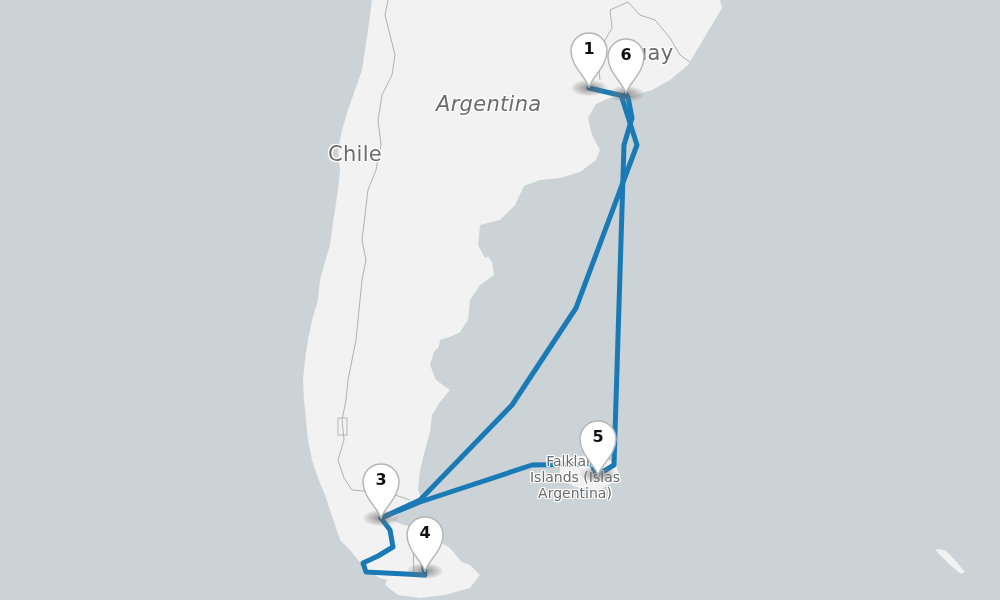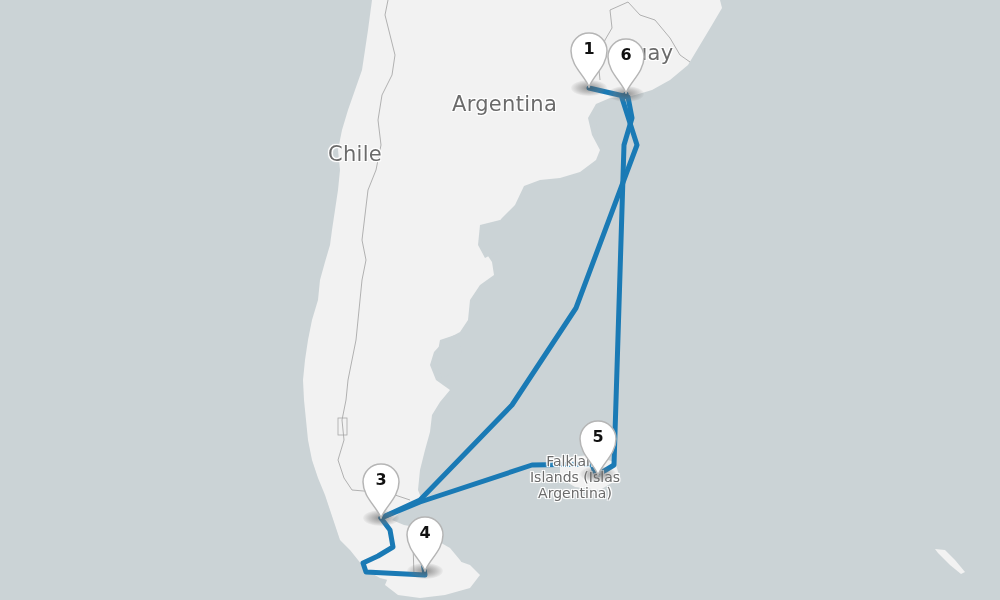--- a/index.html
+++ b/index.html
@@ -43,21 +43,21 @@
 
     <path fill="none" stroke="#a9a9a9" stroke-width="0.9" d="M388,0 L385,15 L390,35 L395,55 L392,75 L382,95 L378,120 L381,145 L376,170 L368,190 L365,215 L362,240 L366,260 L362,280 L360,300 L358,320 L356,340 L352,360 L348,380 L346,400 L342,420 L344,440 L338,460 L344,478 L352,490 L375,492 L395,495 L410,500"></path>
     <path fill="none" stroke="#a9a9a9" stroke-width="0.9" d="M600,80 L598,60 L605,40 L612,28 L610,10 L628,2 L640,15 L655,20 L670,38 L680,55 L690,62"></path>
     <path fill="none" stroke="#a9a9a9" stroke-width="0.9" d="M412,525 L413,545 L414,575"></path>
     <rect x="338" y="418" width="9" height="17" fill="none" stroke="#a9a9a9" stroke-width="0.8"></rect>
 
     <polyline fill="none" stroke="#1a7ab5" stroke-width="5" stroke-linejoin="round" stroke-linecap="round" points="589,88 628,97 632,118 624,145 614,465 596,476 592,464 532,465 420,502 381,518 390,530 393,547 378,556 363,563 366,572 425,575 423,562"></polyline>
     <polyline fill="none" stroke="#1a7ab5" stroke-width="5" stroke-linejoin="round" stroke-linecap="round" points="381,518 420,500 512,405 576,308 637,145 622,98 626,94"></polyline>
   </svg>
 
-  <div class="label country" style="left:452px; top:92px;">Argentina</div>
+  <div class="label country" style="left:436px; top:92px;font-style:italic;">Argentina</div>
   <div class="label country" style="left:328px; top:142px;">Chile</div>
   <div class="label country" style="left:634px; top:41px;">uay</div>
   <div class="label region" style="left:510px; top:453px; width:130px;">
     <div>Falkland</div>
     <div>Islands (Islas</div>
     <div>Argentina)</div>
   </div>
 
   <div class="shadow" style="left:571px; top:80px;"></div>
   <div class="shadow" style="left:608px; top:86px;"></div>

